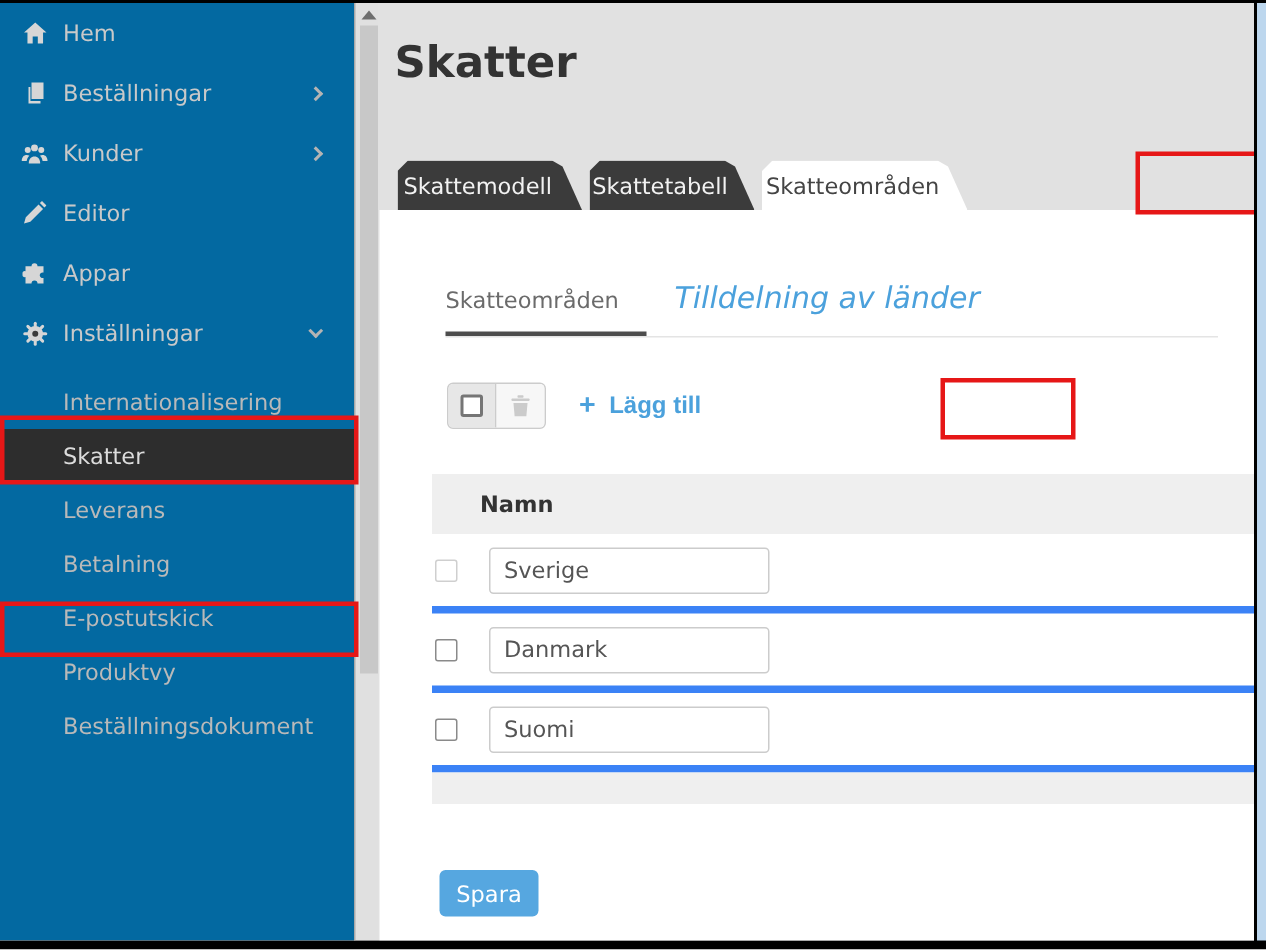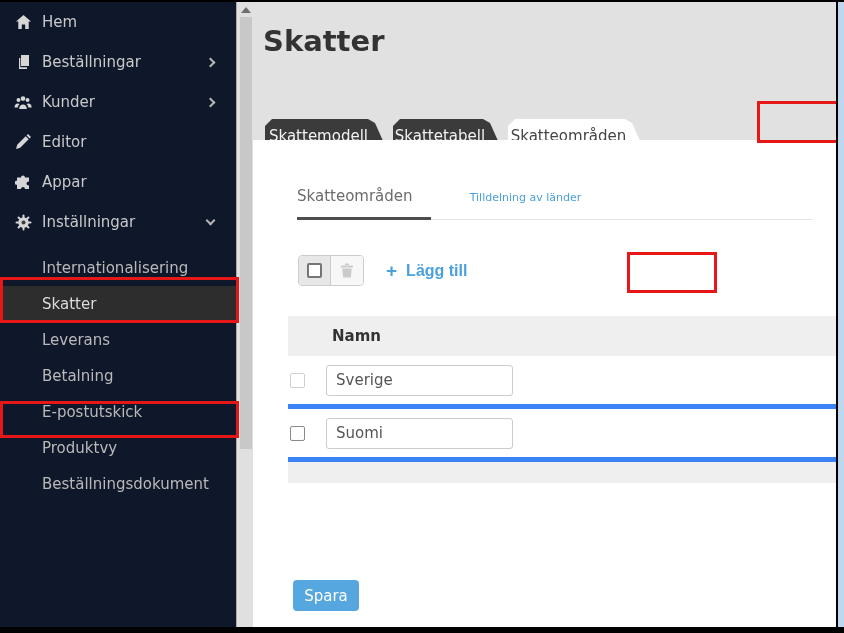--- a/index.html
+++ b/index.html
@@ -4,21 +4,21 @@
 <style>
   * { margin:0; padding:0; box-sizing:border-box; }
   html,body { width:844px; height:633px; overflow:hidden; }
   body { font-family:"DejaVu Sans","Liberation Sans",sans-serif; }
 
   .frame { position:relative; width:844px; height:633px; background:#000; }
   .blue-strip { position:absolute; top:2px; right:0; width:6px; height:625px; background:#bdd7ee; }
   .app { position:absolute; top:2px; left:0; width:836px; height:625px; background:#e1e1e1; overflow:hidden; }
 
   
-  .sidebar { position:absolute; top:0; left:0; width:236px; height:625px; background:#0f172a; }
+  .sidebar { position:absolute; top:0; left:0; width:236px; height:625px; background:#0369a1; }
   .nav-item { position:relative; height:40px; display:flex; align-items:center; padding:0 22px 0 14px; cursor:pointer; }
   .nav-item .ico { width:18px; height:17px; display:flex; align-items:center; justify-content:center; flex:0 0 18px; }
   .nav-item .lbl { color:#c9c9c9; font-size:15px; margin-left:10px; flex:1; white-space:nowrap; }
   .chev { display:inline-block; width:7px; height:7px; border-right:2px solid #b4b4b4; border-bottom:2px solid #b4b4b4; }
   .chev.right { transform:rotate(-45deg); }
   .chev.down  { transform:rotate(45deg); margin-top:-3px; }
   .submenu { margin-top:8px; }
   .sub-item { height:36px; display:flex; align-items:center; padding-left:42px; color:#b9b9b9; font-size:15px; cursor:pointer; white-space:nowrap; }
   .sub-item.active { background:#2d2d2d; color:#dcdcdc; }
 
@@ -27,43 +27,43 @@
   .sb-arrow { position:absolute; top:5px; left:4px; width:0; height:0; border-left:5px solid transparent; border-right:5px solid transparent; border-bottom:6px solid #6e6e6e; }
   .sb-thumb { position:absolute; top:15px; left:3px; width:12px; height:432px; background:#c8c8c8; }
 
   
   .main { position:absolute; top:0; left:252px; width:584px; height:625px; background:#e1e1e1; }
   .page-title { position:absolute; top:22px; left:11px; font-size:29px; color:#333; }
 
   .tabs { position:absolute; top:105px; left:13px; height:33px; display:flex; }
   .tab { height:33px; display:flex; align-items:center; justify-content:center; padding-right:16px;
          background:#3b3b3b; color:#f2f2f2; font-size:15px; cursor:pointer; margin-right:5px;
-         clip-path:polygon(0 100%, 0 7px, 7px 0, calc(100% - 20px) 0, calc(100% - 13px) 4px, 100% 100%);margin-top:12px; }
+         clip-path:polygon(0 100%, 0 7px, 7px 0, calc(100% - 20px) 0, calc(100% - 13px) 4px, 100% 100%); }
   .tab.t0 { width:123px; } .tab.t1 { width:110px; } .tab.t2 { width:137px; } .tab.t3 { width:117px; }
   .tab.active { background:#fff; color:#444; }
 
   .panel { position:absolute; top:138px; left:1px; width:583px; height:487px; background:#fff; }
 
   .subtabs { position:absolute; top:46px; left:44px; right:24px; border-bottom:1px solid #e4e4e4; }
   .subtab-active { display:inline-block; color:#6b6b6b; font-size:15px; padding:0 18px 12px 0; border-bottom:3px solid #4d4d4d; margin-bottom:-1px; cursor:pointer; }
-  .subtab-link { display:inline-block; color:#4ba1dc; font-size:11px; margin-left:34px; padding-bottom:14px; cursor:pointer; }
+  .subtab-link { display:inline-block; color:#4ba1dc; font-size:20px; margin-left:14px; padding-bottom:14px; cursor:pointer;font-style:italic; }
 
   .btn-group { position:absolute; top:115px; left:45px; height:31px; display:flex; border:1px solid #ccc; border-radius:4px; overflow:hidden; }
   .bg-btn { width:32px; height:29px; display:flex; align-items:center; justify-content:center; cursor:pointer; }
   .bg-btn.cb { background:#e7e7e7; border-right:1px solid #ccc; }
   .bg-btn.tr { background:#f7f7f7; }
   .master-checkbox { width:15px; height:15px; background:#fff; border:2px solid #757575; border-radius:2px; }
 
   .add-btn { position:absolute; top:121px; left:133px; display:flex; align-items:center; background:none; border:none; cursor:pointer; }
   .add-plus { color:#4ba1dc; font-size:19px; font-weight:bold; line-height:19px; }
   .add-lbl { color:#4ba1dc; font-size:16px; font-weight:600; margin-left:9px; }
 
   .table { position:absolute; top:176px; left:35px; right:0; }
   .thead { height:40px; background:#efefef; display:flex; align-items:center; }
-  .thead .col-name { font-size:15px; font-weight:bold; color:#333; padding-left:44px; }
+  .thead .col-name { font-size:15px; font-weight:bold; color:#333; padding-left:32px; }
   .trow { height:53px; display:flex; align-items:center; border-bottom:5px solid #3b82f6; }
   .row-checkbox { width:15px; height:15px; border:1px solid #8a8a8a; border-radius:2px; background:#fff; margin-left:2px; flex:0 0 15px; cursor:pointer; }
   .trow.muted .row-checkbox { border-color:#cfcfcf; }
   .name-input { margin-left:21px; width:187px; height:31px; border:1px solid #ccc; border-radius:3px; font-size:15px; color:#555; padding:0 9px; font-family:inherit; outline:none; }
   .tfoot { height:21px; background:#efefef; }
 
   .save-btn { position:absolute; top:440px; left:40px; width:66px; height:31px; background:#56a7e0; color:#fff; font-size:15px; border:none; border-radius:4px; cursor:pointer; font-family:inherit; }
 
   
   .anno { position:absolute; border:3px solid #e61717; pointer-events:none; z-index:50; }
@@ -211,20 +211,24 @@
         <div class="table">
           <div class="thead">
             <span class="col-name">Namn</span>
           </div>
           <div class="trow muted">
             <span class="row-checkbox"></span>
             <input class="name-input" type="text" value="Sverige" style="">
           </div>
           <div class="trow">
             <span class="row-checkbox"></span>
+            <input class="name-input" type="text" value="Danmark" style="">
+          </div>
+          <div class="trow">
+            <span class="row-checkbox"></span>
             <input class="name-input" type="text" value="Suomi" style="">
           </div>
           <div class="tfoot"></div>
         </div>
 
         <button class="save-btn">Spara</button>
       </section>
     </main>
 
     <div class="anno anno-settings"></div>

